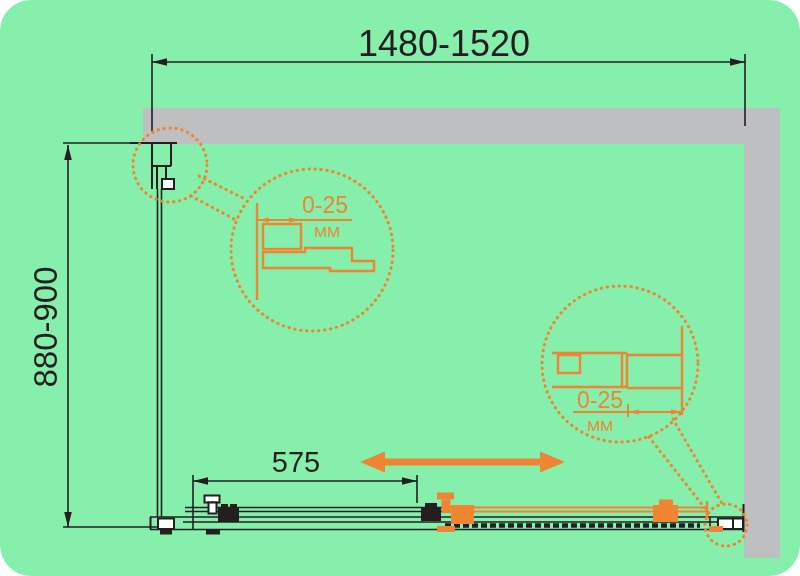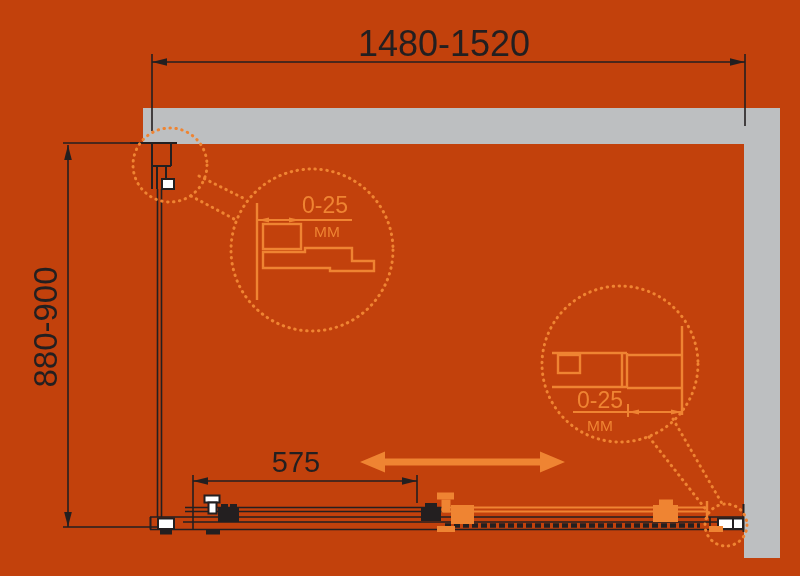--- a/index.html
+++ b/index.html
@@ -1,17 +1,17 @@
 <!DOCTYPE html>
 <html><head>
 <meta charset="utf-8">
 <style>
   html,body{margin:0;padding:0;background:#ffffff;}
-  .stage{position:relative;width:800px;height:576px;background:#c2410c;overflow:hidden;
-         font-family:"Liberation Sans",sans-serif;}
+  .stage{position:relative;width:800px;height:576px;background:#86efac;overflow:hidden;
+         font-family:"Liberation Sans",sans-serif;border-radius:31px;}
   svg{display:block;}
   
   .k  {stroke:#231F20;fill:none;stroke-width:2;}
   .k1 {stroke:#231F20;fill:none;stroke-width:1.6;}
   .kf {fill:#231F20;stroke:none;}
   .kw {stroke:#231F20;fill:#ffffff;stroke-width:2;}
   
   .o  {stroke:#EF8432;fill:none;stroke-width:2.4;}
   .o1 {stroke:#EF8432;fill:none;stroke-width:2;}
   .of {fill:#EF8432;stroke:none;}

